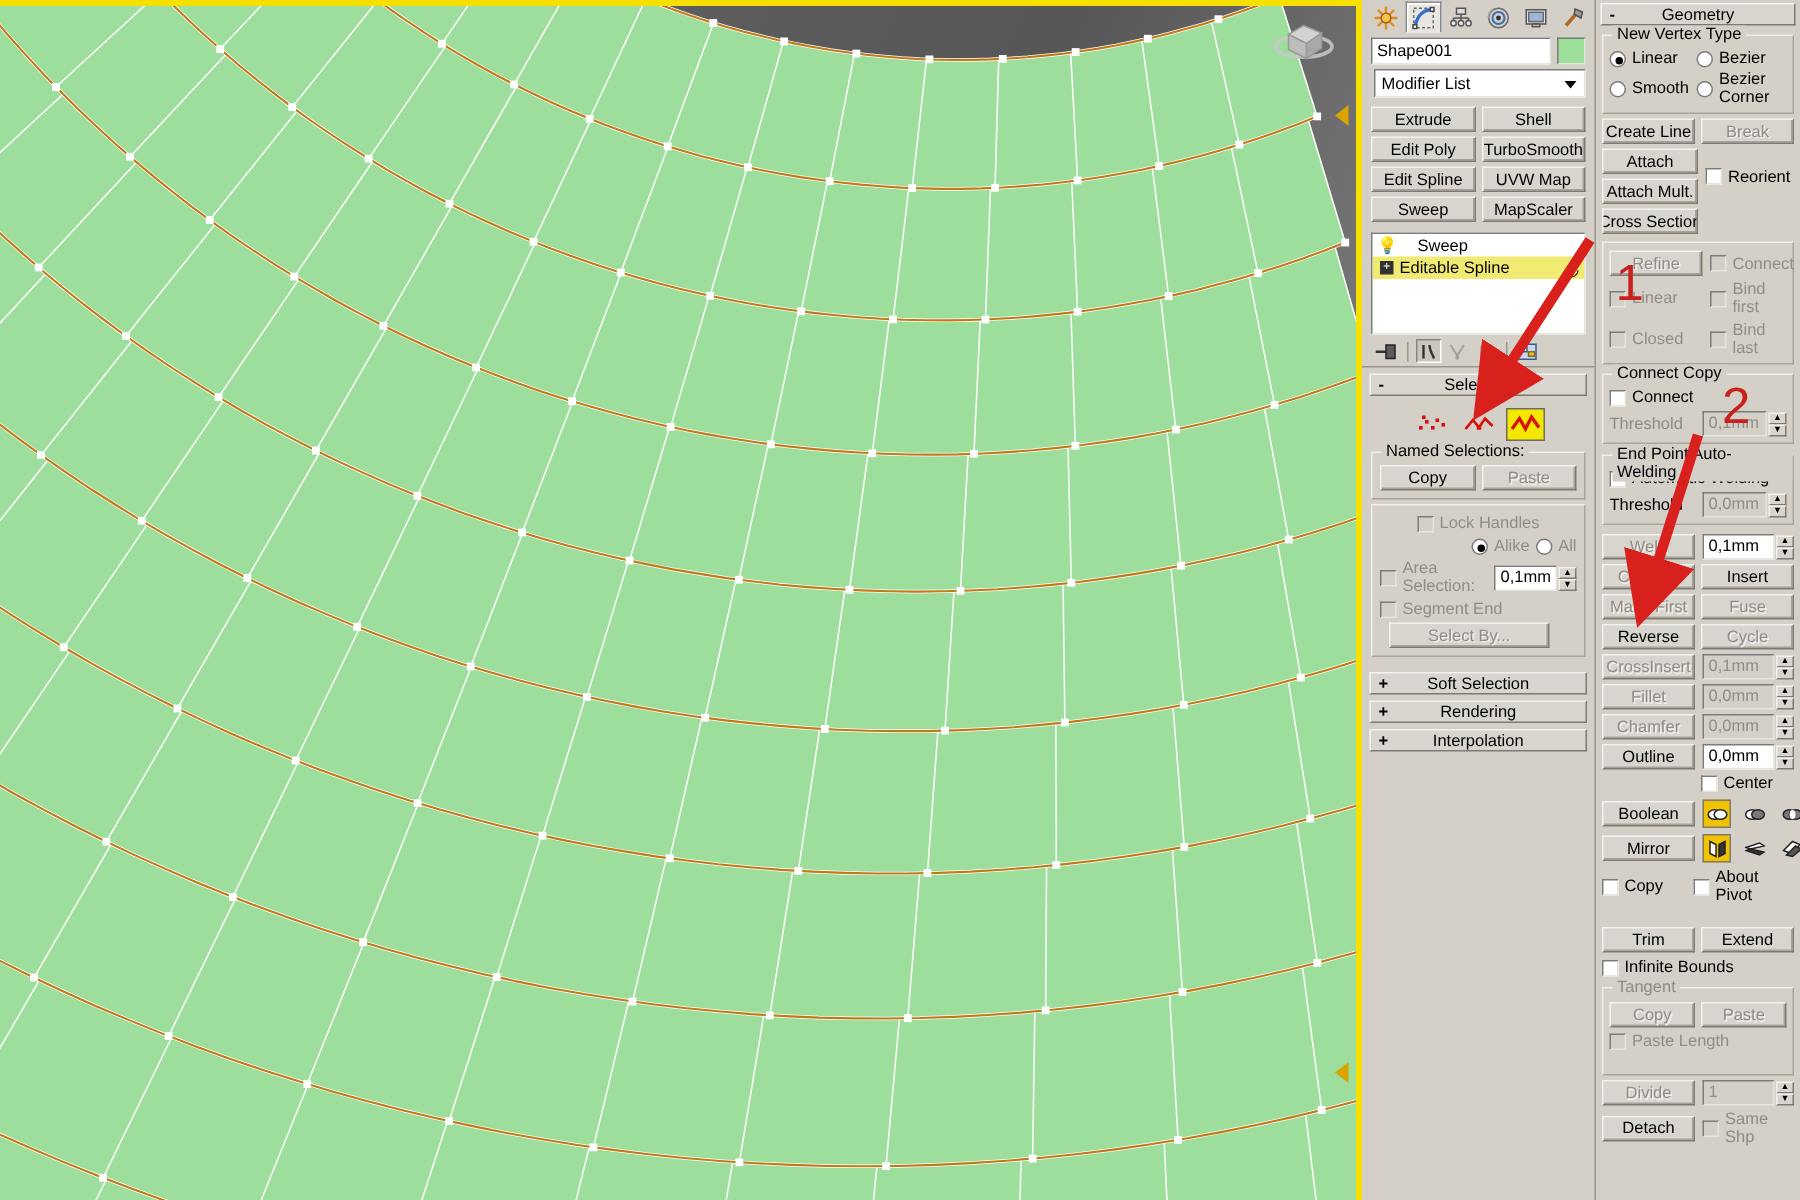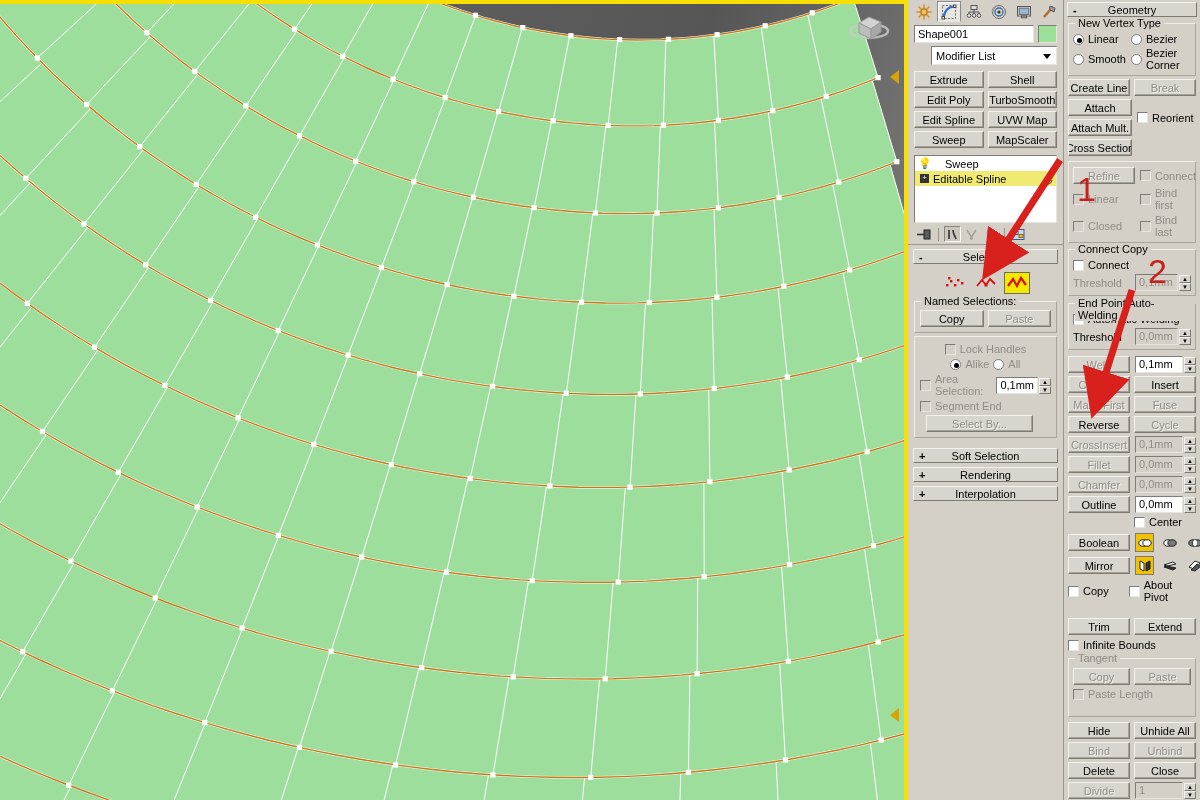--- a/index.html
+++ b/index.html
@@ -71,21 +71,21 @@
   
   .name-row { display:flex; padding: 3px 6px 2px 6px; gap:4px; align-items:center;}
   .name-field {
     flex:1; height: 18px; background:#fff; border:1px solid #7c7c7c;
     border-right-color:#e6e4de; border-bottom-color:#e6e4de;
     padding: 2px 3px; font-size:11px; line-height:13px;
   }
   .color-swatch { width:19px; height:18px; background:#9de09a; border:1px solid #7c7c7c;
      border-right-color:#e6e4de; border-bottom-color:#e6e4de; }
 
-  .modlist-row { padding: 1px 6px 3px 23px; }
+  .modlist-row { padding: 1px 6px 3px 8px; }
   .modlist {
     height:19px; background:#fff; border:1px solid #7c7c7c;
     border-right-color:#e6e4de; border-bottom-color:#e6e4de;
     display:flex; align-items:center; padding-left:4px; font-size:11px;
     position:relative;
   }
   .modlist .arrow {
     position:absolute; right:5px; top:7px;
     width:0;height:0;border-left:4px solid transparent;border-right:4px solid transparent;
     border-top:5px solid #000;
@@ -926,21 +926,21 @@
             <div class="btn">Copy</div>
             <div class="btn dis">Paste</div>
           </div>
         </div>
 
         <div class="group" style="padding-top:6px">
           <div class="chk dis" style="justify-content:center">
             <span class="chkbox"></span>
             <span>Lock Handles</span>
           </div>
-          <div class="row" style="justify-content:center; margin:3px 0">
+          <div class="row" style="justify-content:flex-end; margin:3px 0">
             <div class="rad dis">
               <span class="radio on"></span>
               <span>Alike</span>
             </div>
             <div class="rad dis">
               <span class="radio"></span>
               <span>All</span>
             </div>
           </div>
           <div class="row" style="margin:3px 0">
@@ -1224,28 +1224,20 @@
           <div class="r2">
             <div class="btn dis">Copy</div>
             <div class="btn dis">Paste</div>
           </div>
           <div class="chk dis" style="margin-top:3px">
             <span class="chkbox"></span>
             <span>Paste Length</span>
           </div>
         </div>
 
-        <div class="r2" style="margin-top:5px">
-          <div class="btn">Hide</div>
-          <div class="btn">Unhide All</div>
-          <div class="btn dis">Bind</div>
-          <div class="btn dis">Unbind</div>
-          <div class="btn">Delete</div>
-          <div class="btn">Close</div>
-        </div>
 
         <div style="display:grid;grid-template-columns:62px 1fr;gap:3px 5px;margin-top:3px;align-items:center">
           <div class="btn dis">Divide</div>
           <div class="spin dis">
             <span class="fld">1</span>
             <span class="btns">
                 <div>▲</div>
                 <div>▼</div>
               </span>
           </div>

